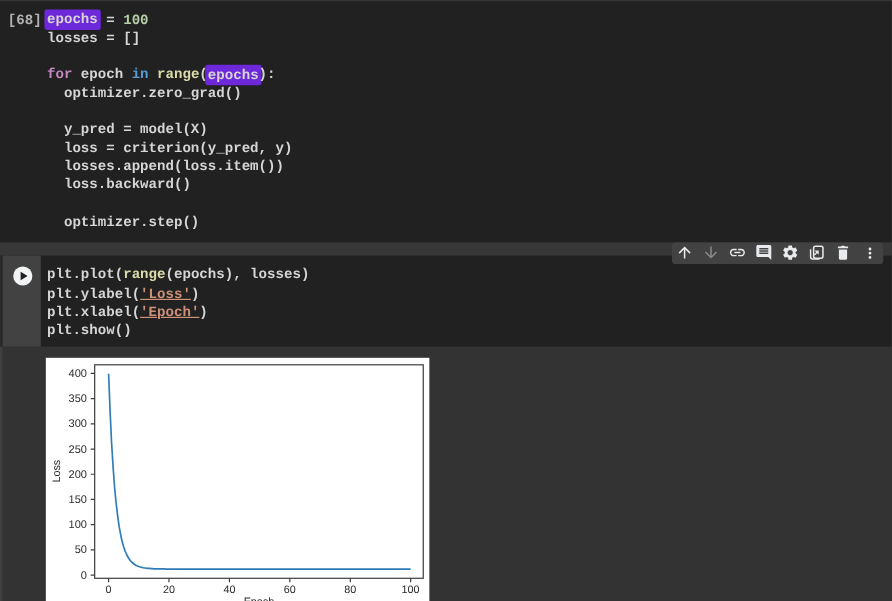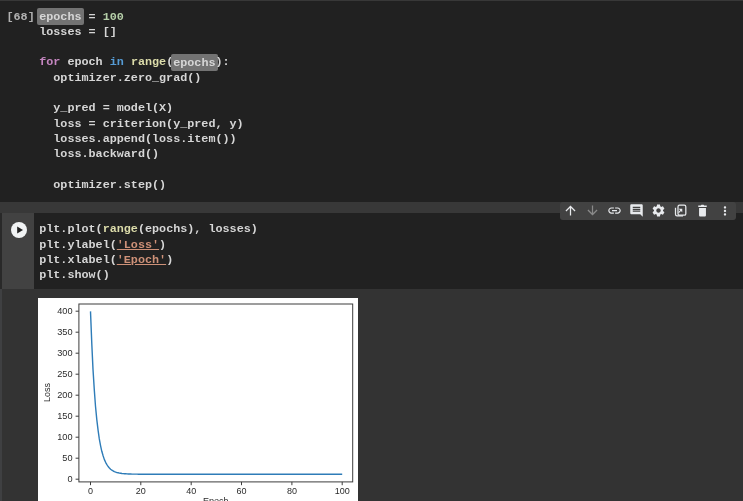--- a/index.html
+++ b/index.html
@@ -13,21 +13,21 @@
   .outgut { position:absolute; left:0; top:289px; width:2px; height:213px; background:#3f4042; }
   pre.code { font-family:"Liberation Mono", monospace; font-size:11.75px; line-height:15.3px; font-weight:bold; color:#d6d6d6; }
   .c1 { position:absolute; left:39.2px; top:9.6px; }
   .c2 { position:absolute; left:39.2px; top:222.3px; }
   .lbl { position:absolute; left:6.5px; top:9.6px; color:#b2b2b2; font-size:11.75px; line-height:15.3px; font-weight:bold; font-family:"Liberation Mono", monospace;text-align:right;}
   .kw { color:#c586c0;margin-top:12px; } 
   .kw2 { color:#569cd6; } 
   .fn { color:#dcdcaa; } 
   .num { color:#b5cea8; }
   .str { color:#ce9178;text-decoration:underline; }
-  .hl { background:#737373; border-radius:2px; padding:1.5px 2px; margin:0 -2px; }
+  .hl { background:#6d28d9; border-radius:2px; padding:1.5px 2px; margin:0 -2px; }
   .runbtn { position:absolute; left:10.7px; top:222px; width:16px; height:16px; border-radius:50%; background:#f1f3f4; }
   .runbtn svg { position:absolute; left:0; top:0; }
   .toolbar { position:absolute; left:559.5px; top:202px; width:176px; height:17.5px; background:#424242; border-radius:3px; display:flex; align-items:center; }
   .tb { width:22px; height:17.5px; display:flex; align-items:center; justify-content:center; }
   .fig { position:absolute; left:37.8px; top:297.8px; width:320px; height:240px; }
 </style>
 </head>
 <body>
 <div class="cell1"></div>
 <div class="cell2"></div>

